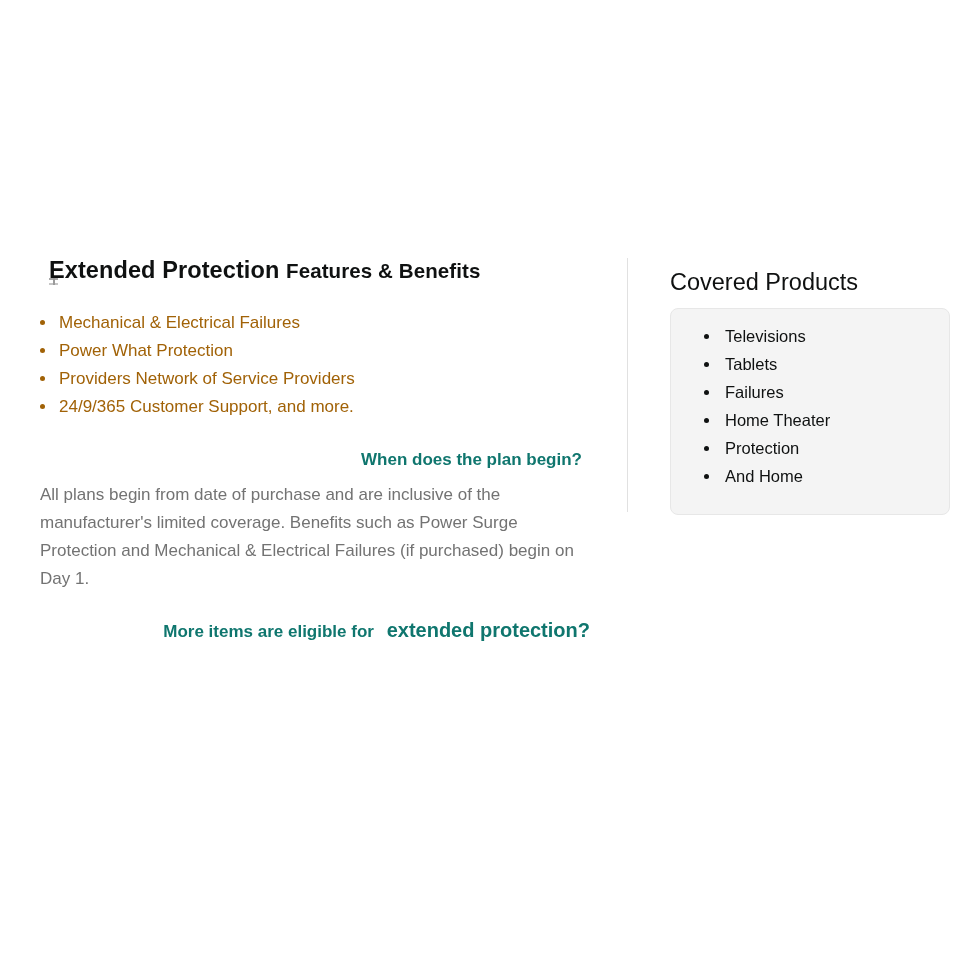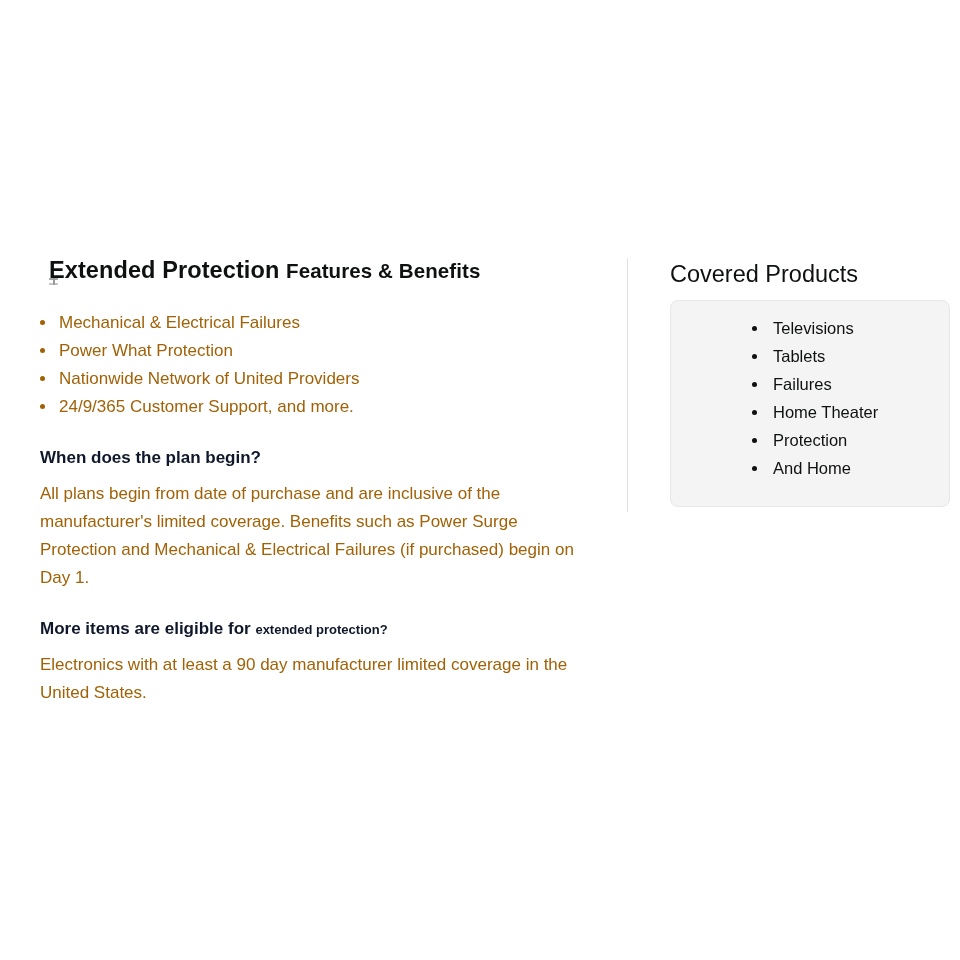--- a/index.html
+++ b/index.html
@@ -60,49 +60,51 @@
     color: #a16207;
   }
   .benefit-list li { padding-left: 2px; }
 
   .qa-section { margin-top: 25px; margin-left: 16px; }
   .qa-heading {
     margin: 0;
     font-size: 17px;
     line-height: 24px;
     font-weight: 700;
-    color: #0f172a;
+    color: #0f766e;
+    text-align: right;
   }
   .qa-heading .qa-heading-secondary {
-    font-size: 13px;
+    font-size: 20px;
     font-weight: 700;
+    margin-left: 8px;
   }
   .qa-body {
     margin: 9px 0 0 0;
     font-size: 17px;
     line-height: 28px;
-    color: #a16207;
+    color: #737373;
     max-width: 550px;
   }
 
   
   .v-divider {
     position: absolute;
     left: 627px;
     top: 258px;
     width: 1px;
     height: 254px;
     background: #e1e1e1;
   }
 
   
   .right-col {
     position: absolute;
     left: 670px;
-    top: 260px;
+    top: 268px;
     width: 228px;
   }
   .covered-heading {
     margin: 0;
     font-size: 23.5px;
     line-height: 1.25;
     font-weight: 400;
     color: #0F1111;
   }
   .covered-box {
@@ -116,52 +118,51 @@
     min-height: 207px;
   }
   .product-list {
     margin: 0;
     padding: 0 0 0 36px;
     list-style: disc outside;
     font-size: 16.5px;
     line-height: 28px;
     color: #0F1111;
   }
-  .product-list li { padding-left: 4px; margin-left: 48px; }
+  .product-list li { padding-left: 4px; }
 </style>
 </head>
 <body>
 
 <div class="page">
 
   <div class="left-col">
     <h2 class="main-heading">
       <span class="cursor-artifact"></span>
       <span>Extended Protection </span><span class="heading-secondary">Features &amp; Benefits</span>
     </h2>
 
     <ul class="benefit-list">
         <li>Mechanical &amp; Electrical Failures</li>
         <li>Power What Protection</li>
-        <li>Nationwide Network of United Providers</li>
+        <li>Providers Network of Service Providers</li>
         <li>24/9/365 Customer Support, and more.</li>
       </ul>
 
     <div class="qa-section">
       <h3 class="qa-heading">
         <span>When does the plan begin?</span><span class="qa-heading-secondary"></span>
       </h3>
       <p class="qa-body">All plans begin from date of purchase and are inclusive of the manufacturer's limited coverage. Benefits such as Power Surge Protection and Mechanical &amp; Electrical Failures (if purchased) begin on Day 1.</p>
     </div>
 
     <div class="qa-section">
       <h3 class="qa-heading">
         <span>More items are eligible for </span><span class="qa-heading-secondary">extended protection?</span>
       </h3>
-      <p class="qa-body">Electronics with at least a 90 day manufacturer limited coverage in the United States.</p>
     </div>
   </div>
 
   <div class="v-divider"></div>
 
   <div class="right-col">
     <h2 class="covered-heading">Covered Products</h2>
     <div class="covered-box">
       <ul class="product-list">
           <li>Televisions</li>

